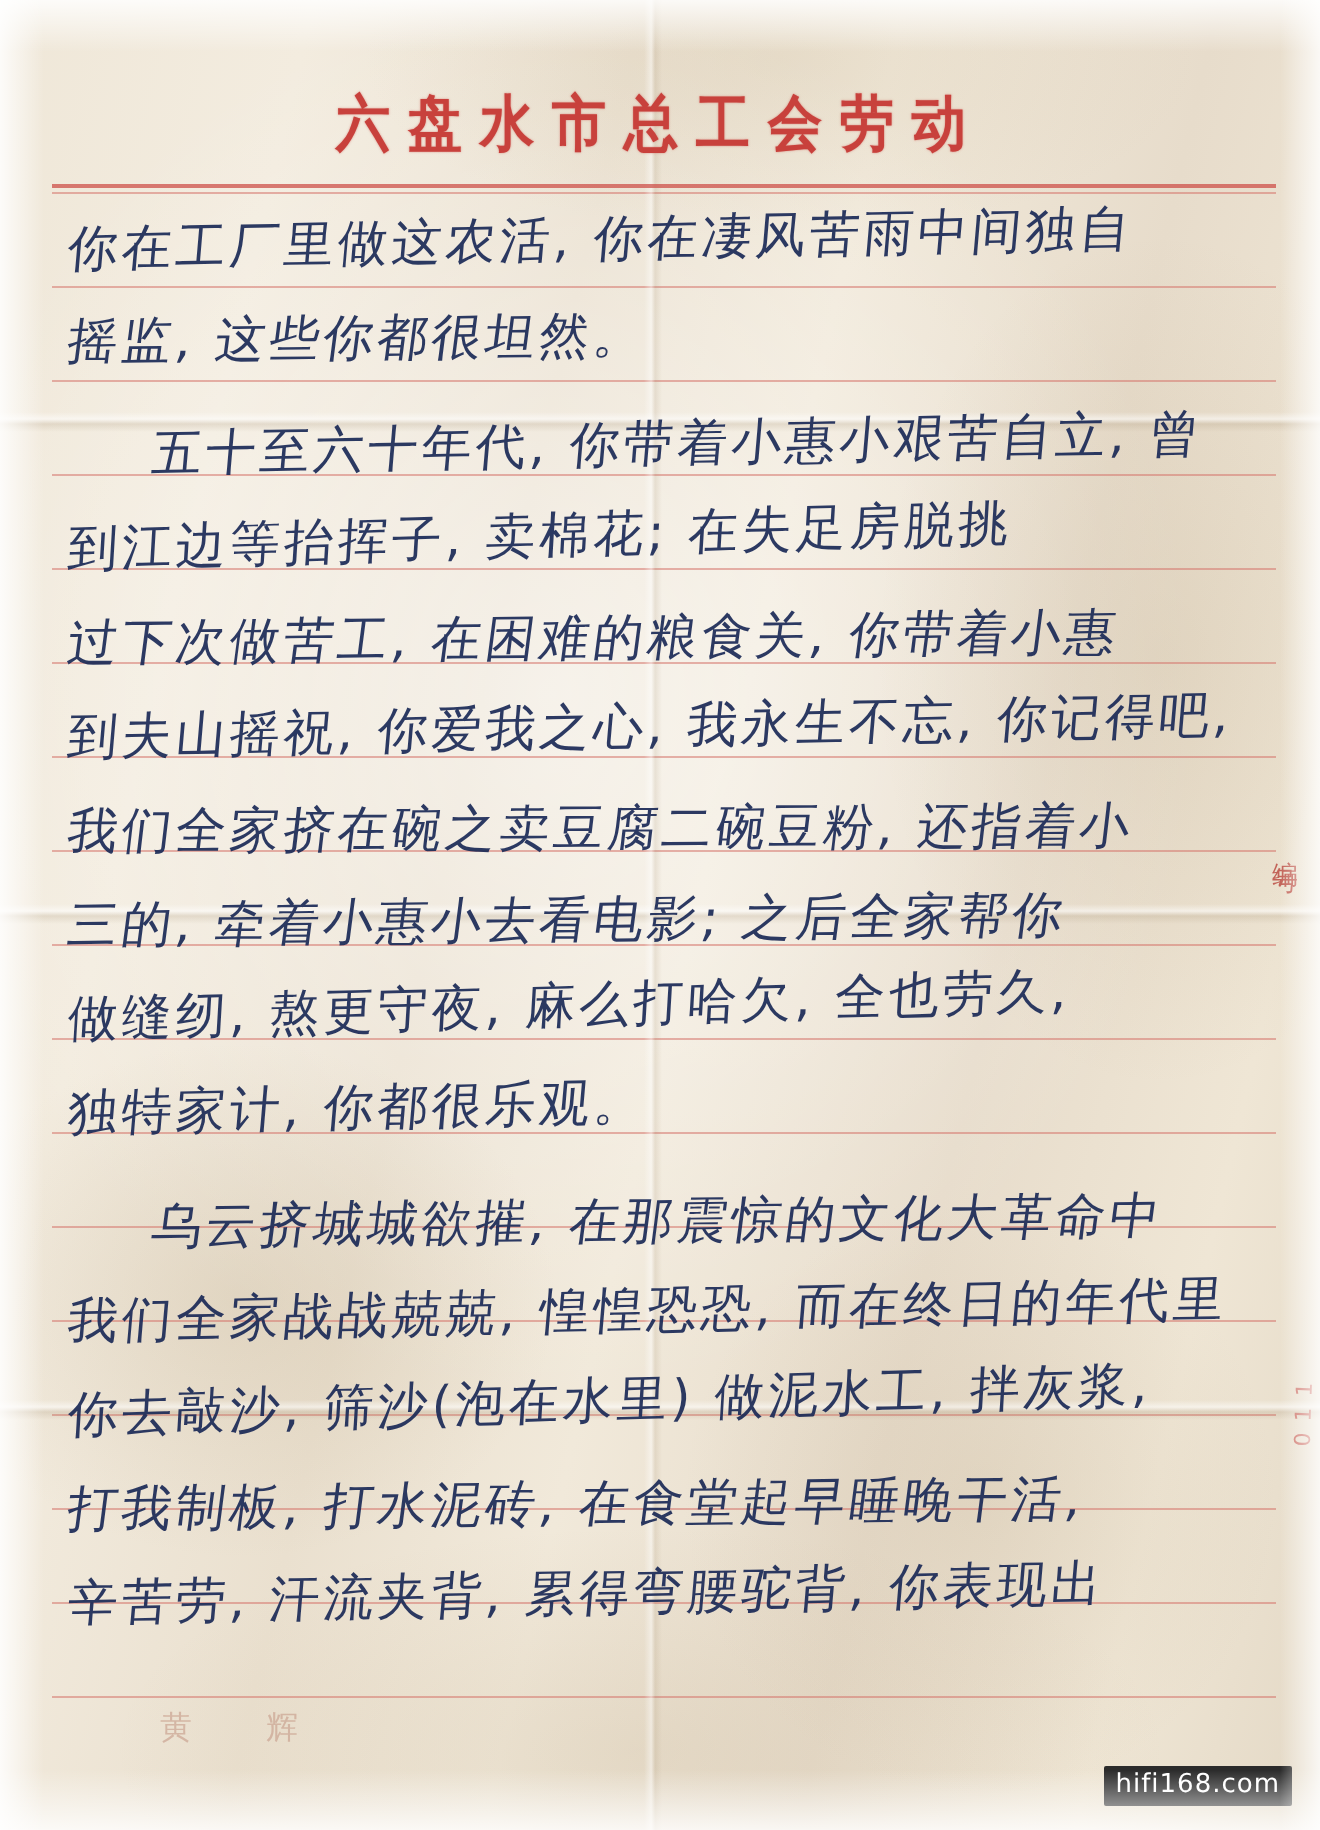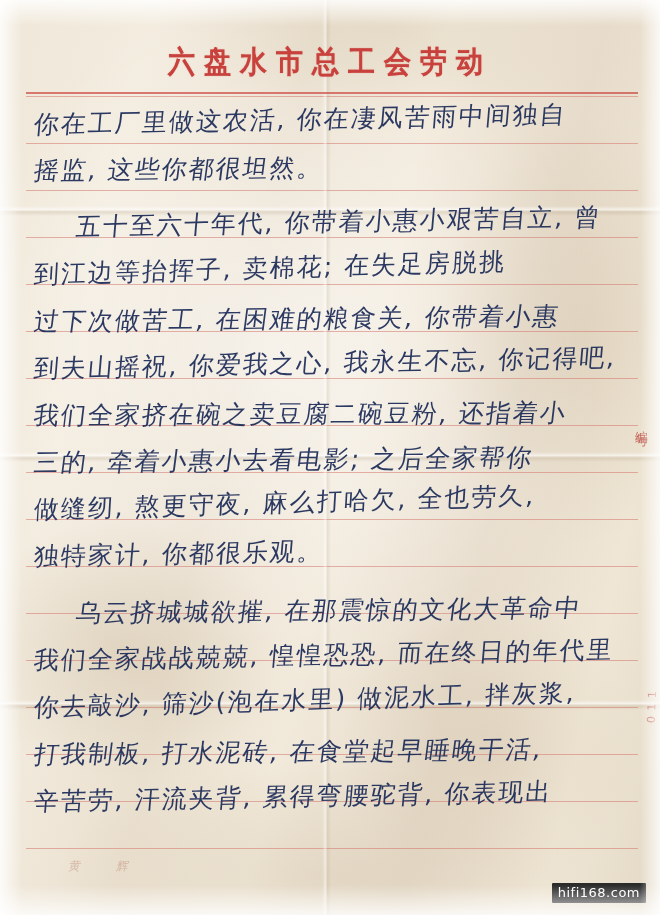--- a/index.html
+++ b/index.html
@@ -133,27 +133,26 @@
     letter-spacing: 1px;
     transform: rotate(-88deg);
     transform-origin: right top;
     opacity: 0.75;
     white-space: nowrap;
   }
 
   
   .footprint {
     position: absolute;
-    left: 68px;
+    left: 80px;
     bottom: 40px;
     color: #c9a08e;
-    font-size: 12px;
+    font-size: 16px;
     letter-spacing: 16px;
     opacity: 0.65;
-    font-style: italic;
   }
 
   
   .watermark {
     position: absolute;
     right: 14px;
     bottom: 12px;
     background: #2b2b2b;
     color: #ffffff;
     font-size: 13px;

